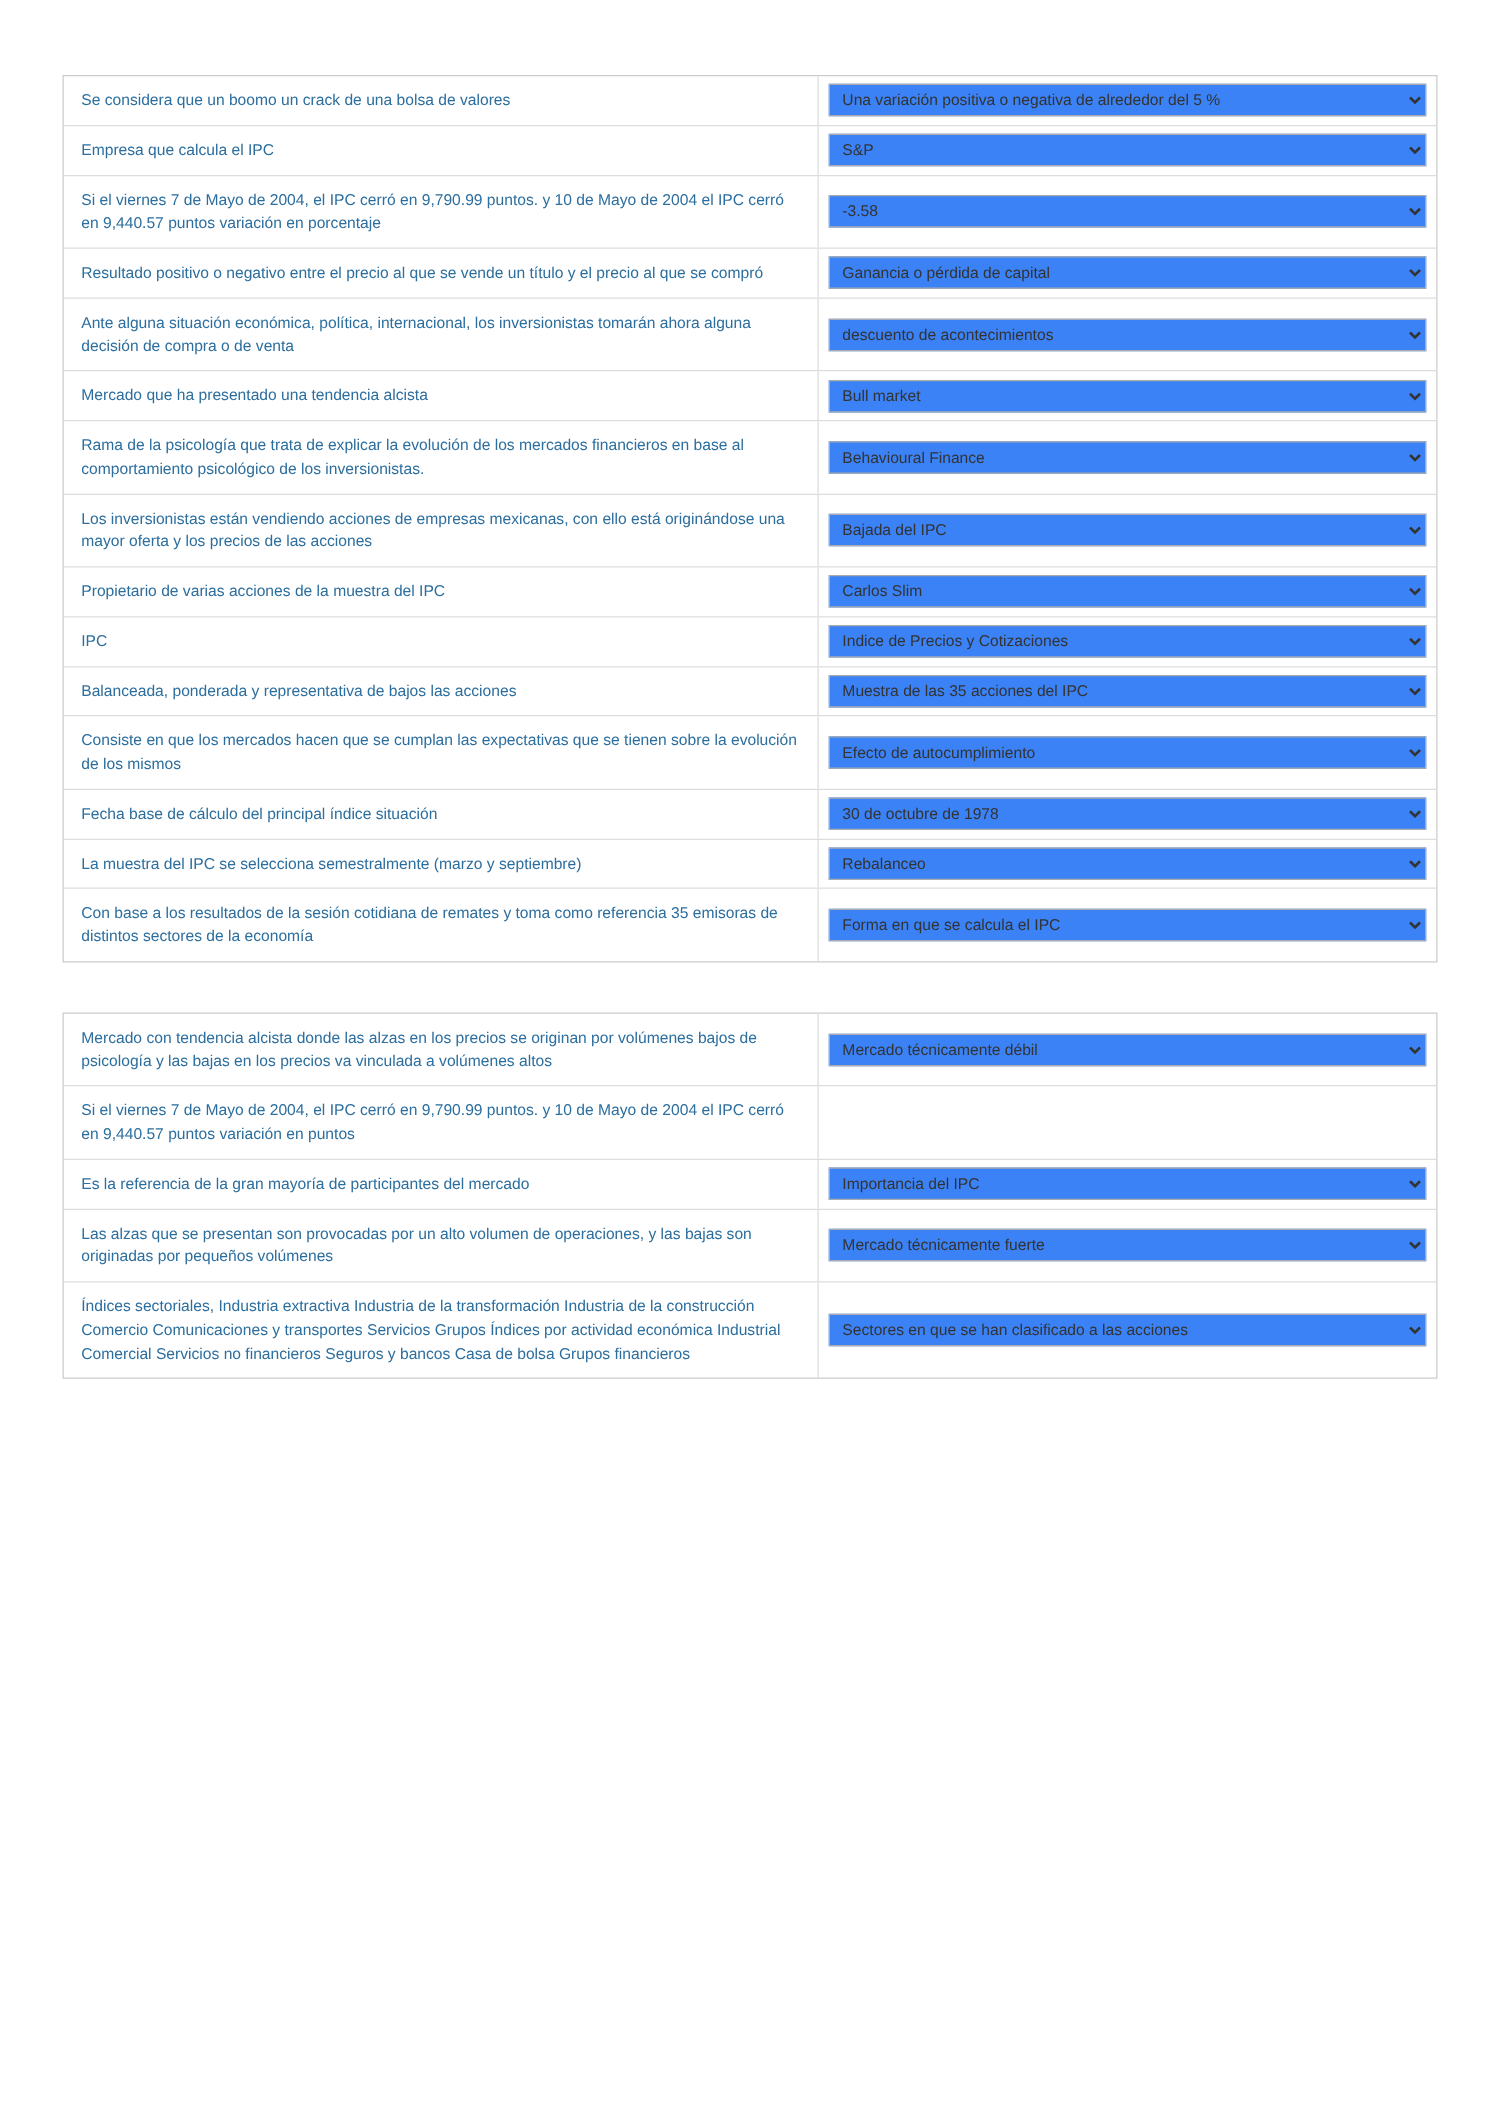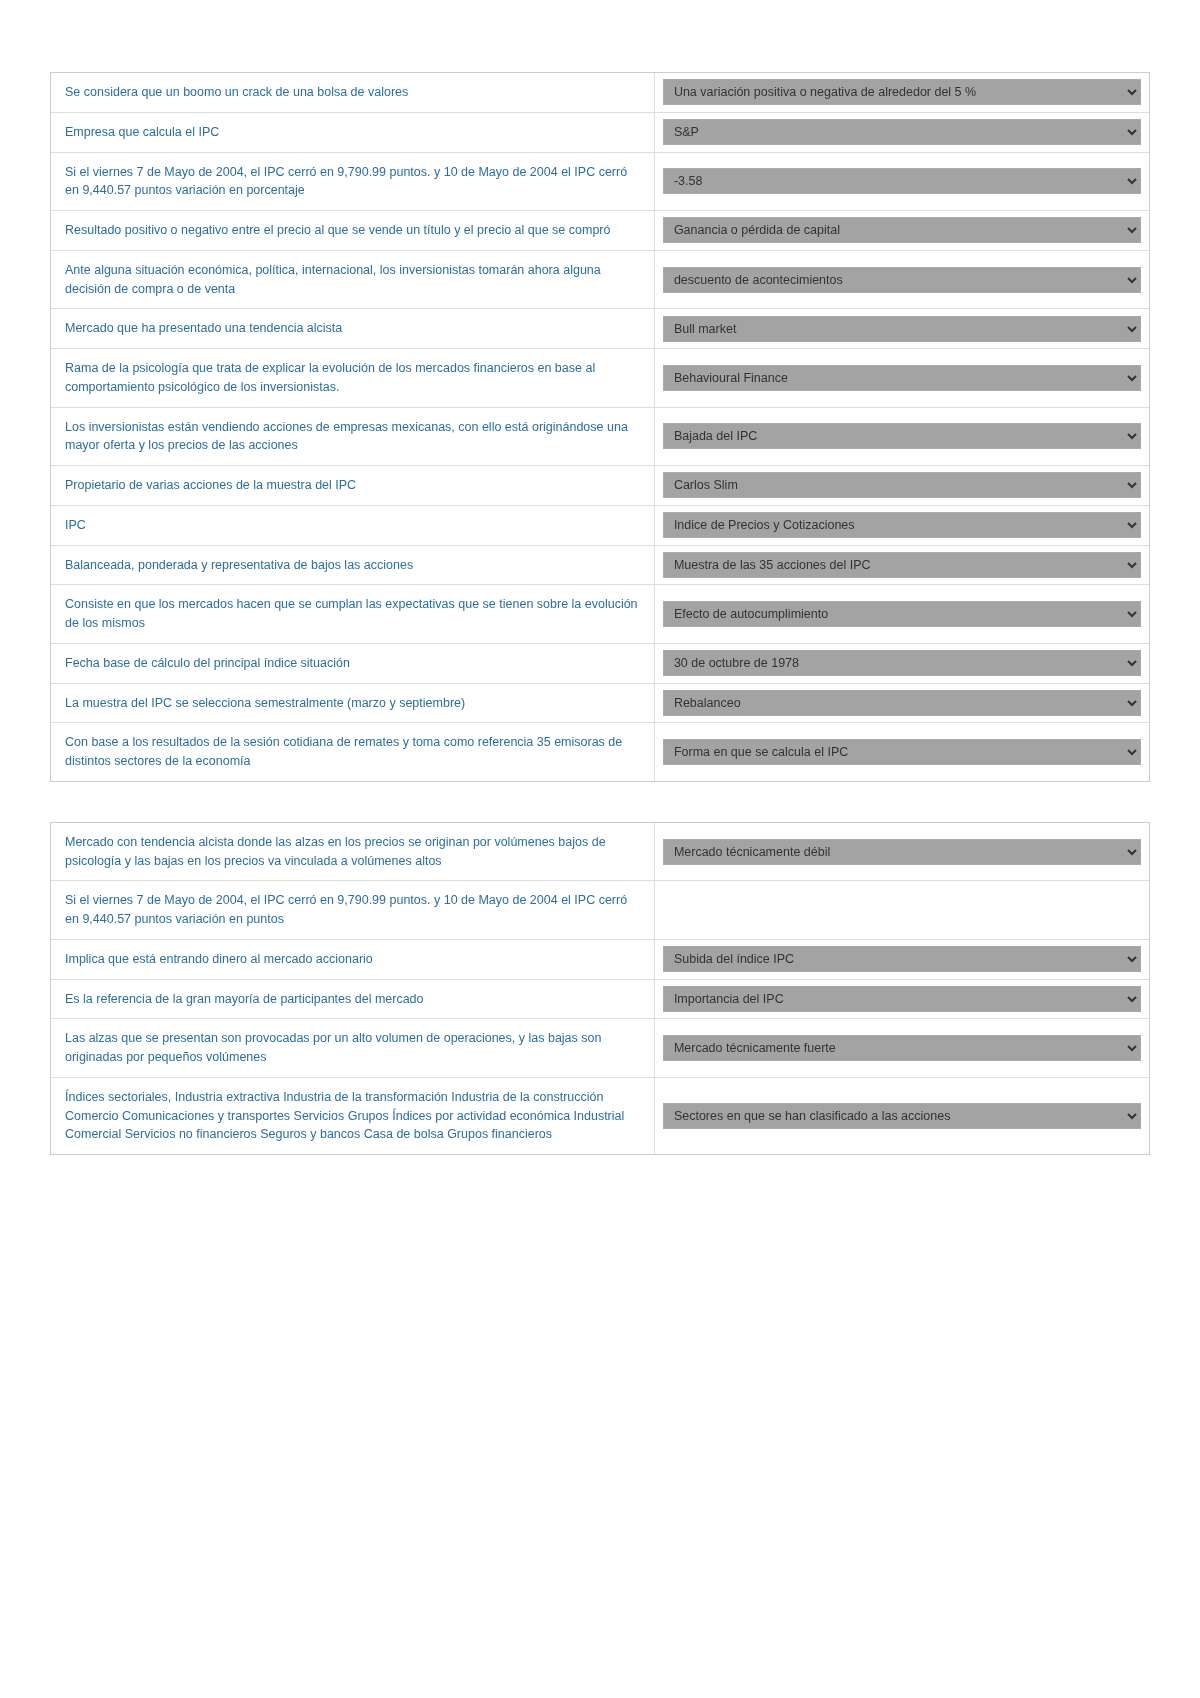--- a/index.html
+++ b/index.html
@@ -5,21 +5,21 @@
     * { box-sizing: border-box; margin: 0; padding: 0; }
     body {
       background: #fff;
       font-family: Arial, sans-serif;
       font-size: 13px;
       color: #333;
       padding: 60px 40px;
     }
     .quiz-container {
       max-width: 1100px;
-      margin: 12px auto;
+      margin: 0 auto;
     }
     .section {
       border: 1px solid #ccc;
       margin-bottom: 40px;
     }
     .row {
       display: flex;
       border-bottom: 1px solid #ddd;
     }
     .row:last-child {
@@ -39,21 +39,21 @@
       flex: 1;
       padding: 6px 8px;
       display: flex;
       align-items: center;
     }
     .answer-cell select {
       width: 100%;
       padding: 4px 6px;
       font-size: 12.5px;
       border: 1px solid #aaa;
-      background: #a3a3a3;
+      background: #3b82f6;
       color: #333;
       appearance: auto;
     }
   </style>
 </head>
 <body>
 
 <div class="quiz-container">
 <div class="section">
       <div class="row">
@@ -151,26 +151,20 @@
       <div class="row">
         <div class="question-cell">Mercado con tendencia alcista donde las alzas en los precios se originan por volúmenes bajos de psicología y las bajas en los precios va vinculada a volúmenes altos</div>
         <div class="answer-cell">
           <select><option value="Mercado técnicamente débil">Mercado técnicamente débil</option></select>
         </div>
       </div>
       <div class="row">
         <div class="question-cell">Si el viernes 7 de Mayo de 2004, el IPC cerró en 9,790.99 puntos. y 10 de Mayo de 2004 el IPC cerró en 9,440.57 puntos  variación en puntos</div>
       </div>
       <div class="row">
-        <div class="question-cell">Implica que está entrando dinero al mercado accionario</div>
-        <div class="answer-cell">
-          <select><option value="Subida del índice IPC">Subida del índice IPC</option></select>
-        </div>
-      </div>
-      <div class="row">
         <div class="question-cell">Es la referencia de la gran mayoría de participantes del mercado</div>
         <div class="answer-cell">
           <select><option value="Importancia del IPC">Importancia del IPC</option></select>
         </div>
       </div>
       <div class="row">
         <div class="question-cell">Las alzas que se presentan son provocadas por un alto volumen de operaciones, y las bajas son originadas por pequeños volúmenes</div>
         <div class="answer-cell">
           <select><option value="Mercado técnicamente fuerte">Mercado técnicamente fuerte</option></select>
         </div>

